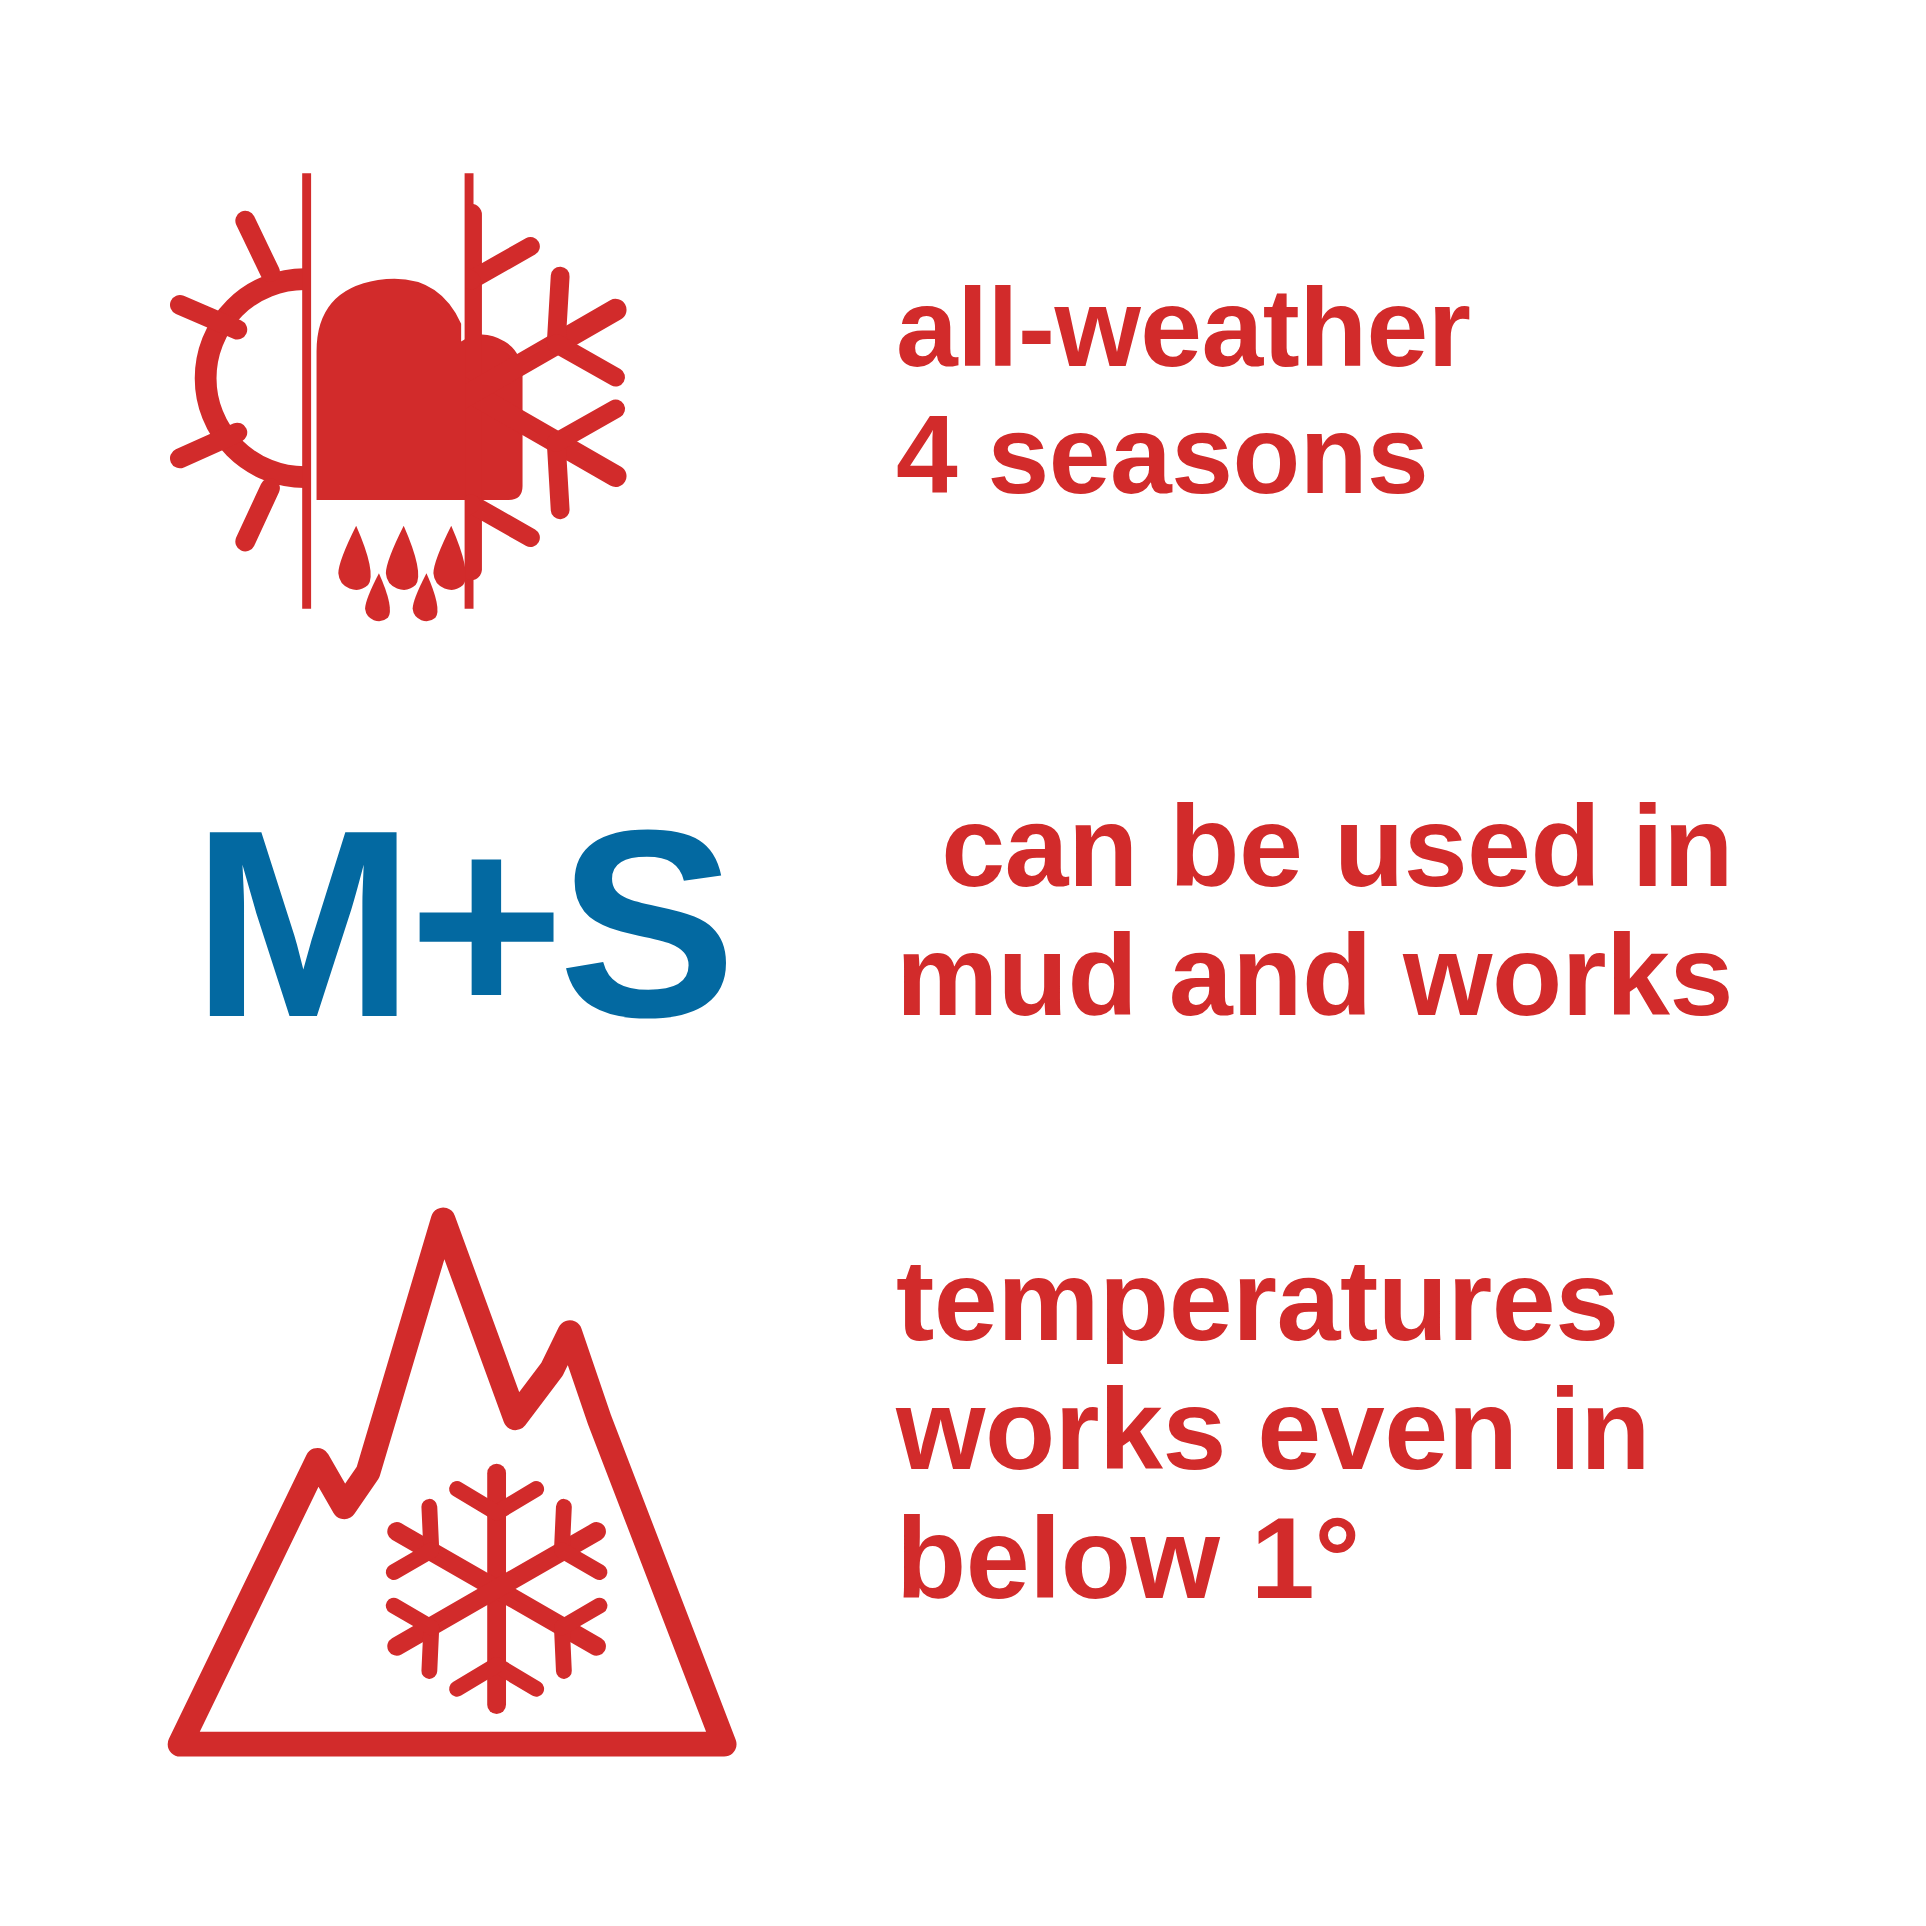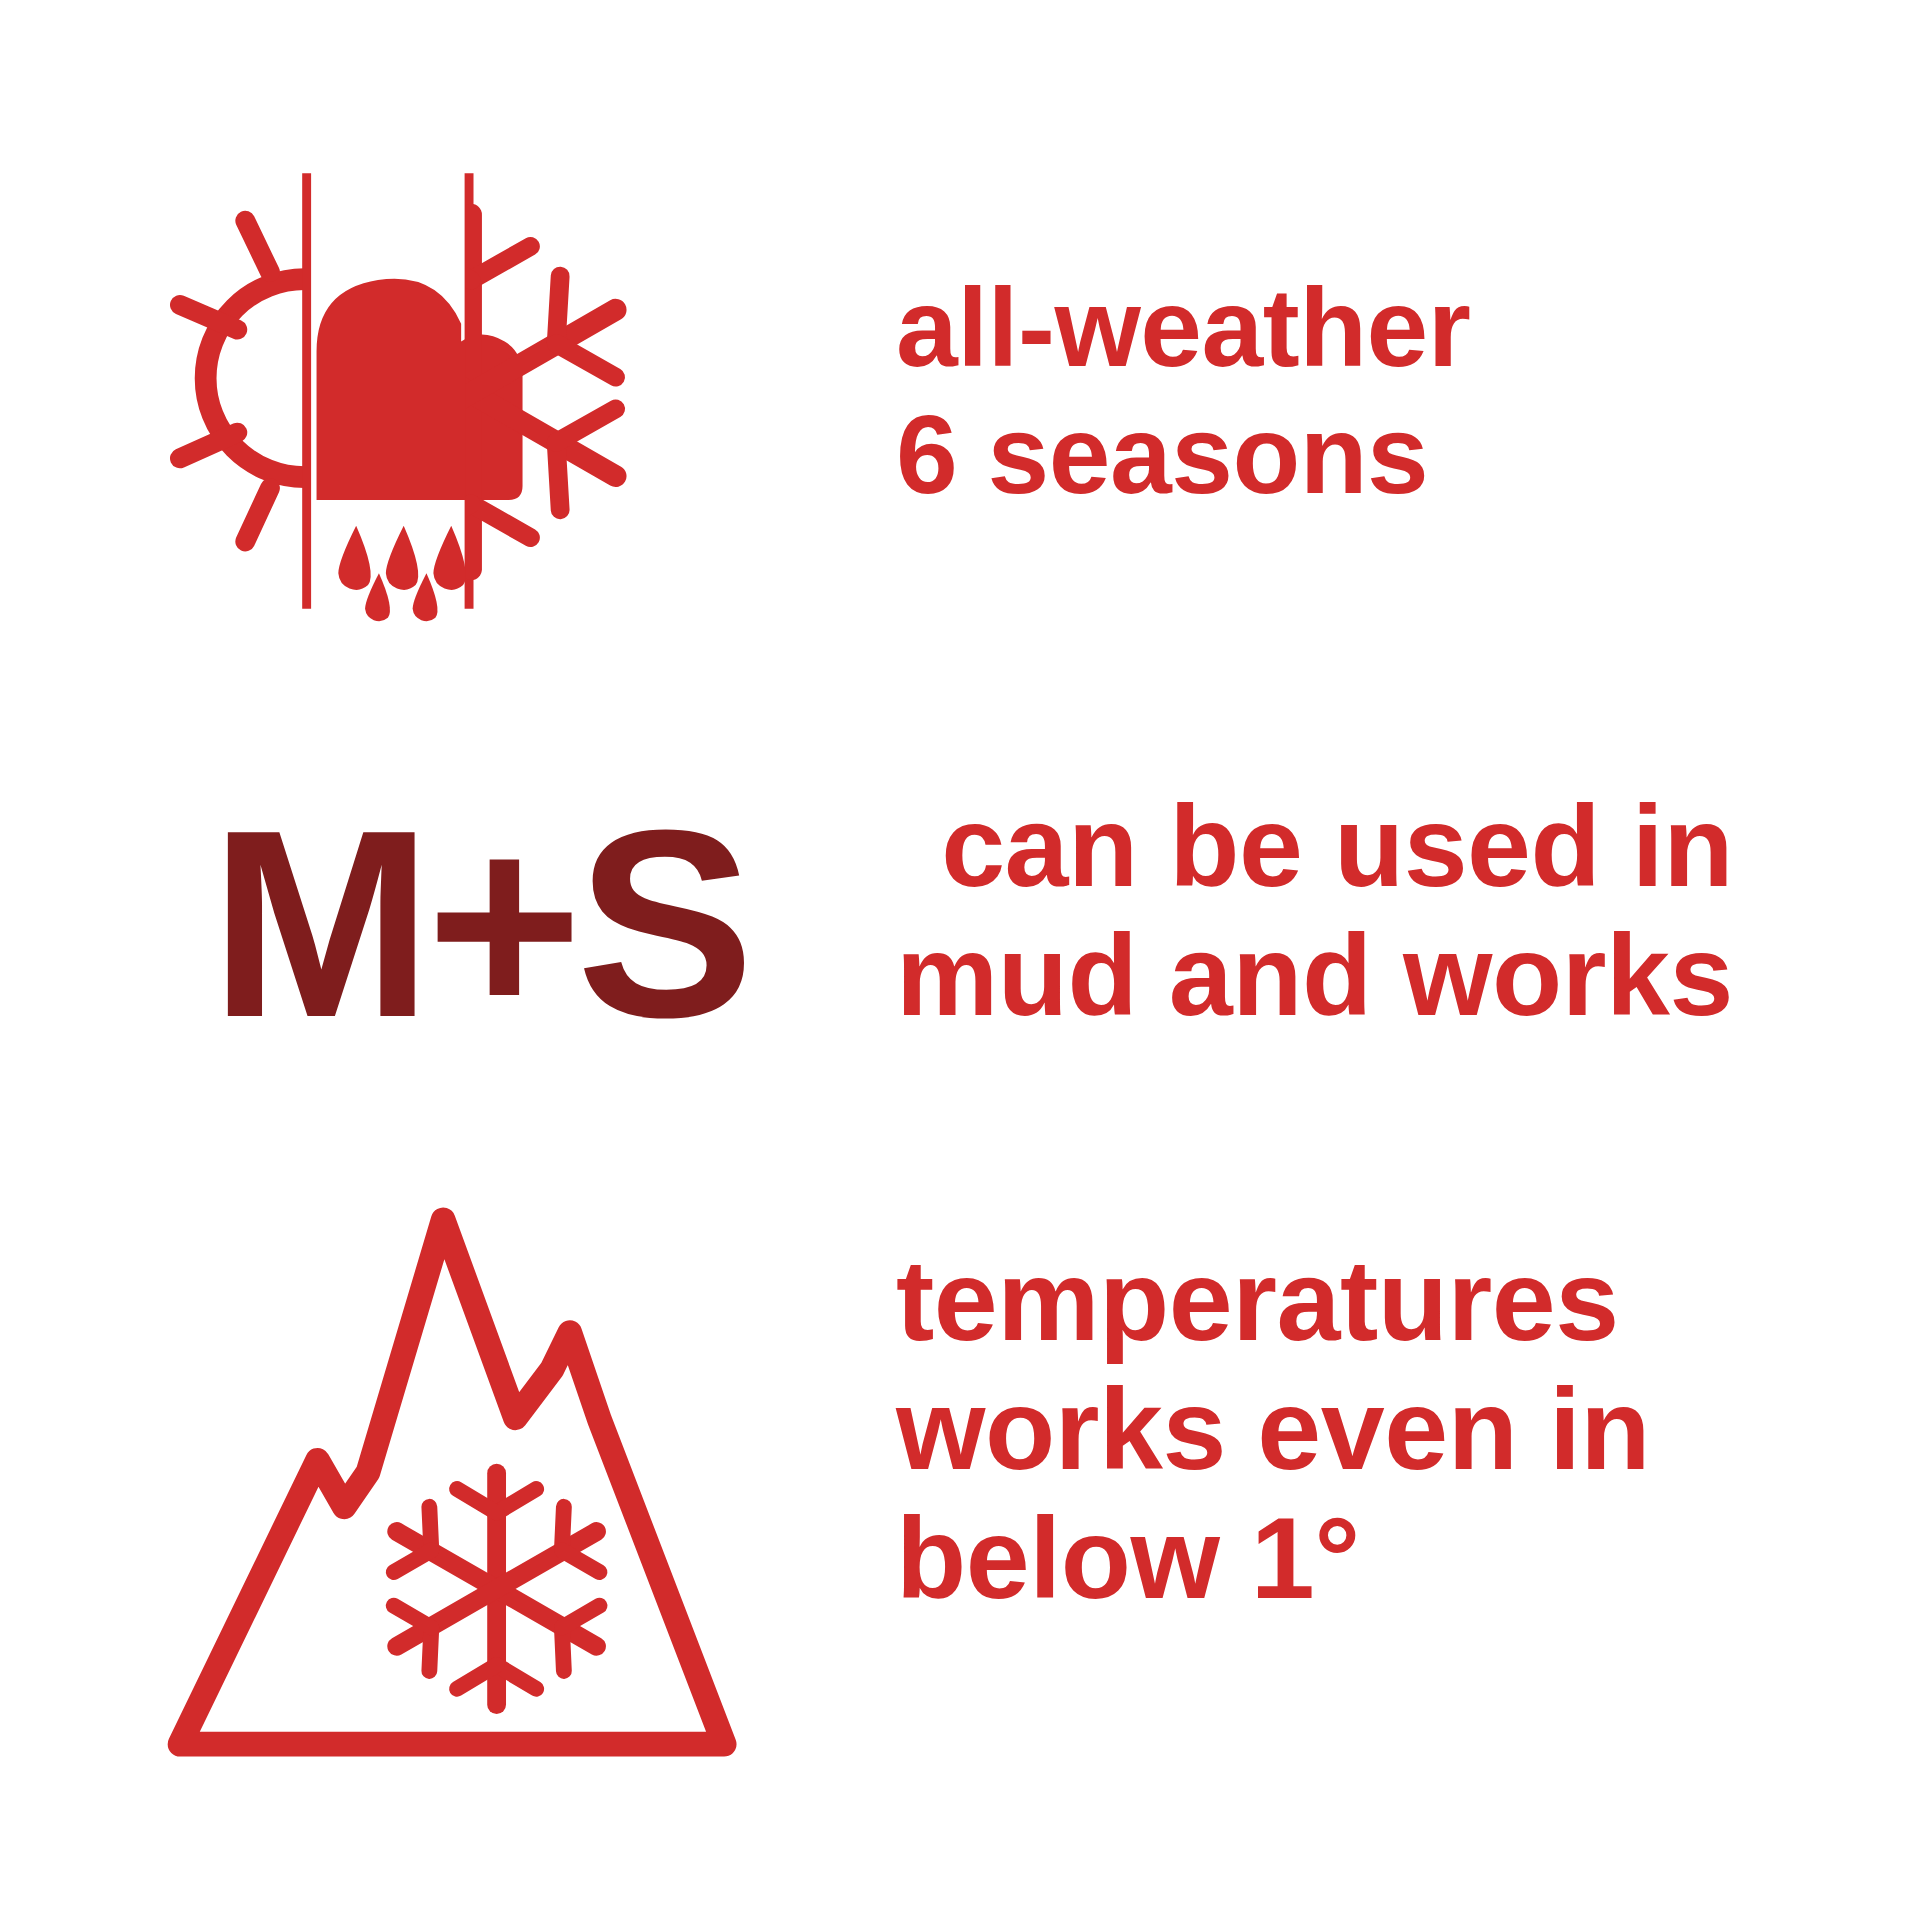--- a/index.html
+++ b/index.html
@@ -31,26 +31,26 @@
   #r2 .text-cell{top:782px;text-align:right;}
   #r2 .ln{font-size:115px;line-height:129px;}
 
   
   #r3 .text-cell{top:1236px;}
   #r3 .ln{font-size:115px;line-height:129px;}
 
   
   #ms-mark{
     position:absolute;
-    left:210px;top:800px;
+    left:192px;top:800px;
     font-family:"Liberation Sans", sans-serif;
     font-weight:bold;
     font-size:267px;
     line-height:248px;
-    color:#7f1d1d;
+    color:#0369a1;
     letter-spacing:-6px;
     white-space:pre;
   }
 
   svg{display:block;overflow:visible;}
 </style>
 </head>
 <body>
 
 <div id="stage">
@@ -114,21 +114,21 @@
 
             <line x1="392" y1="272" x2="396" y2="340"></line>
             <line x1="392" y1="272" x2="452" y2="238"></line>
           </g>
         </g>
       </svg>
     </div>
 
     <div class="text-cell">
       <span class="ln">all-weather</span>
-      <span class="ln">6 seasons</span>
+      <span class="ln">4 seasons</span>
     </div>
   </div>
 
   <div class="row" id="r2">
 
     <div id="ms-mark">M+S</div>
 
     <div class="text-cell">
       <span class="ln">can be used in</span>
       <span class="ln">mud and works</span>

